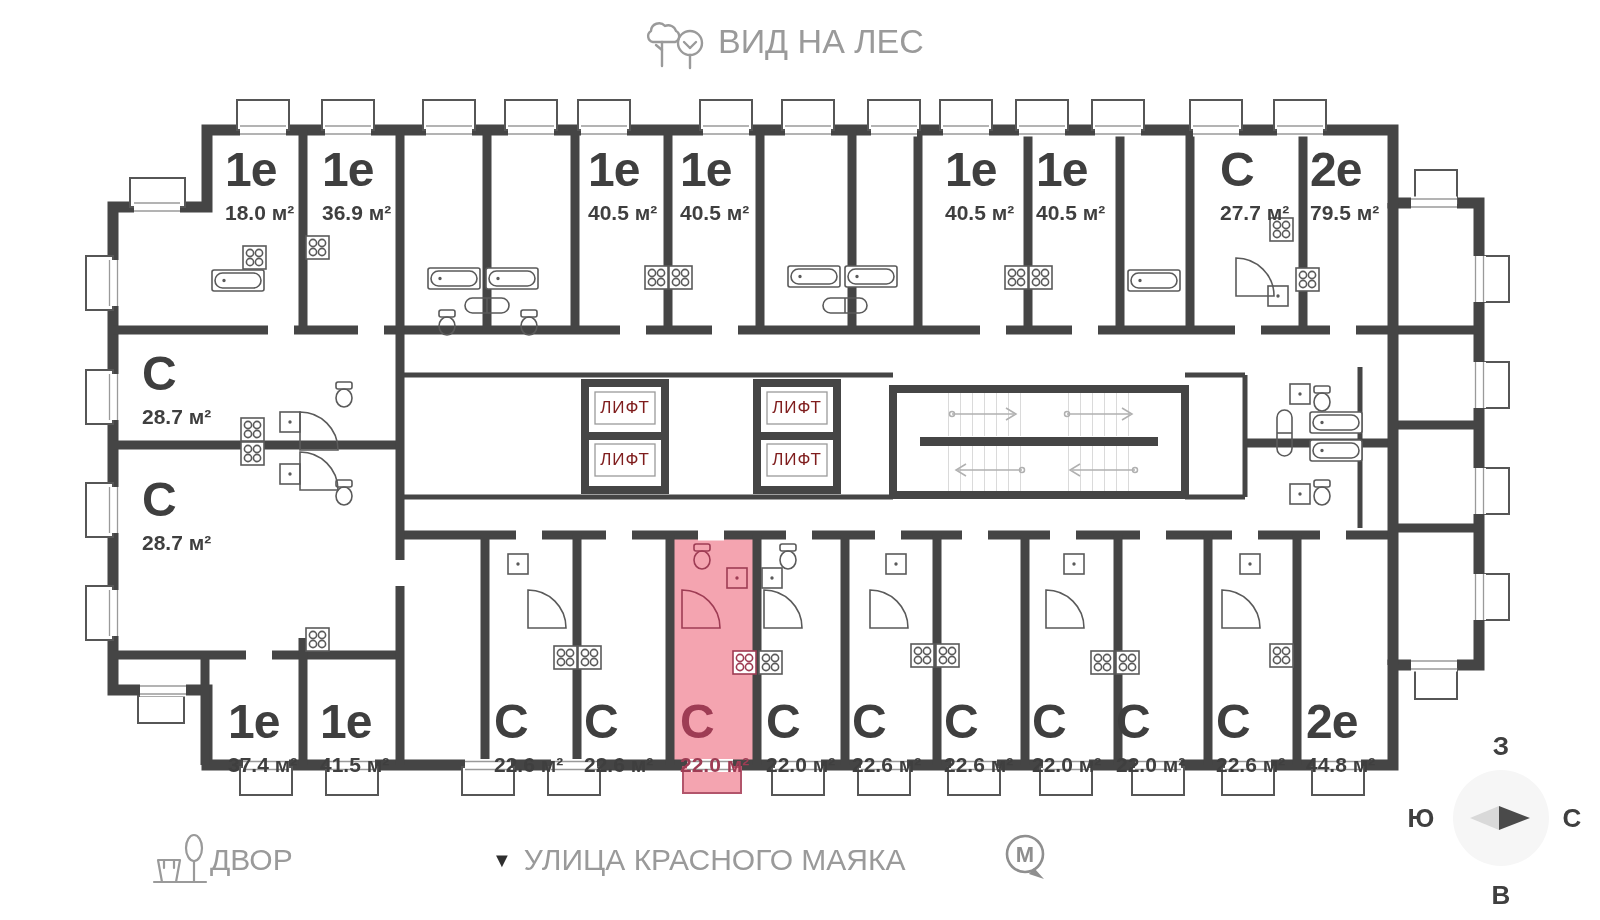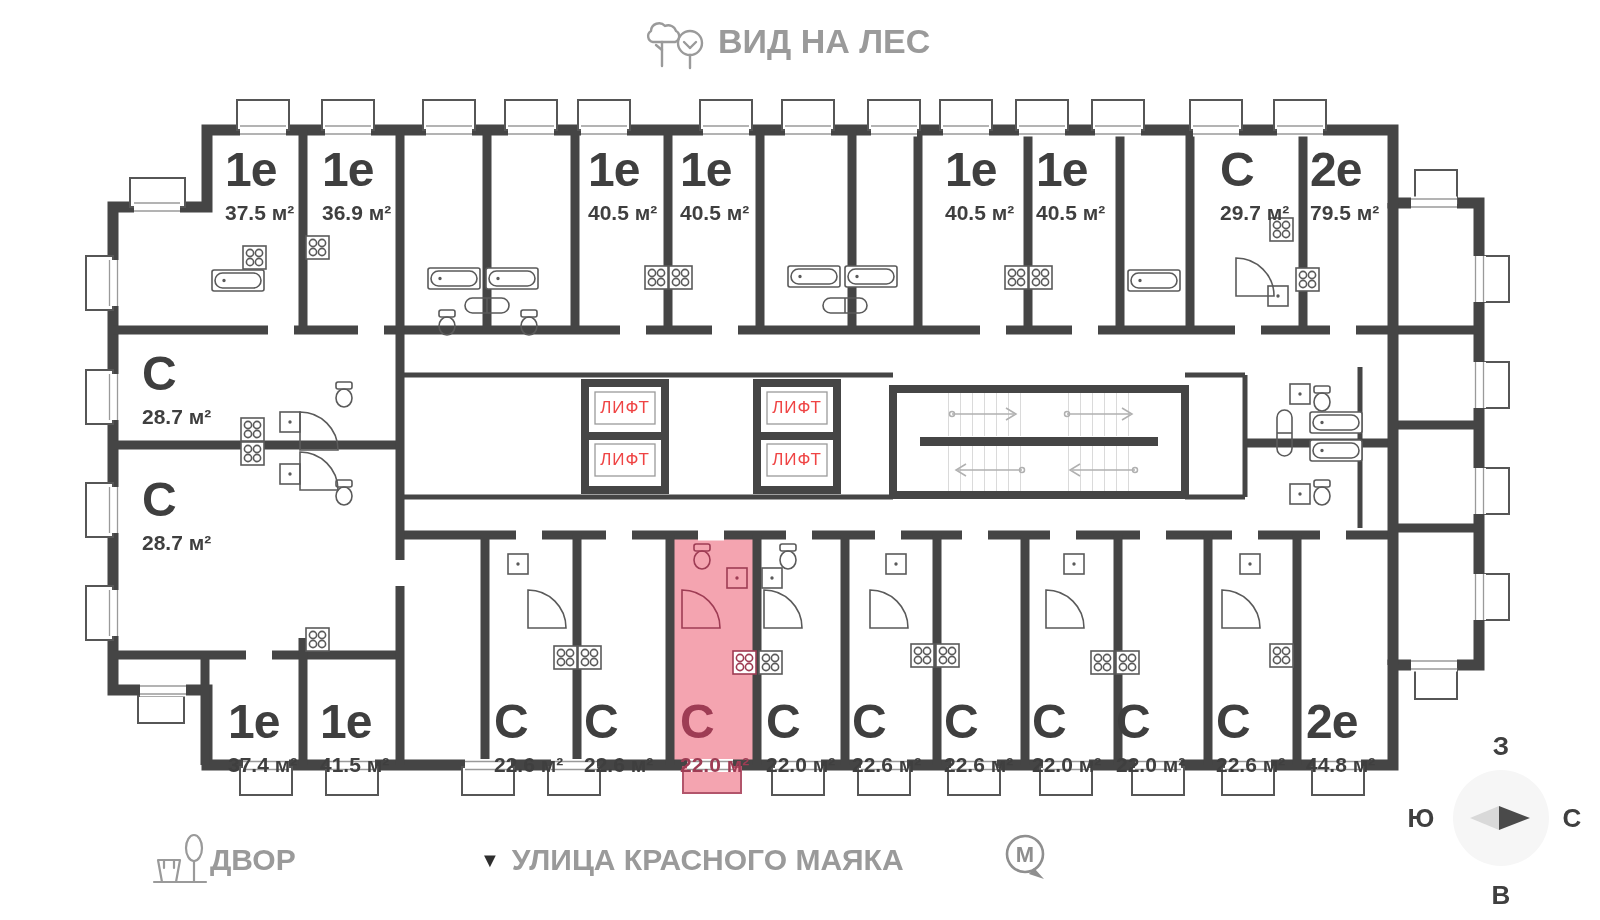--- a/index.html
+++ b/index.html
@@ -3,23 +3,23 @@
 <meta charset="utf-8">
 <style>
   html,body{margin:0;padding:0;background:#fff;}
   .stage{position:relative;width:1600px;height:920px;background:#fff;overflow:hidden;
          font-family:"Liberation Sans",sans-serif;}
   .abs{position:absolute;}
   .ulabel{position:absolute;color:#3f3f3f;line-height:1;}
   .ut{font-size:48px;font-weight:bold;letter-spacing:-1px;}
   .ua{font-size:21px;font-weight:bold;margin-top:8px;white-space:nowrap;}
   .hl .ut,.hl .ua{color:#9E3C54;}
-  .lift{position:absolute;transform:translate(-50%,-50%);font-size:17px;color:#ef4444;
+  .lift{position:absolute;transform:translate(-50%,-50%);font-size:17px;color:#7f1d1d;
         letter-spacing:1px;white-space:nowrap;}
-  .muted{position:absolute;color:#9a9a9a;font-weight:bold;white-space:nowrap;line-height:1;}
+  .muted{position:absolute;color:#9a9a9a;font-weight:normal;white-space:nowrap;line-height:1;}
   .hdr{font-size:34px;}
   .leg{font-size:30px;text-align:center;}
   .mk{font-size:20px;color:#2e2e2e;margin-right:12px;vertical-align:3px;}
   .comp{position:absolute;transform:translate(-50%,-50%);font-size:26px;font-weight:bold;color:#3f3f3f;}
 </style>
 </head>
 <body>
 
 <div class="stage">
 
@@ -334,21 +334,21 @@
     <line x1="17" y1="38" x2="11" y2="33"></line>
     <circle cx="45" cy="31" r="12"></circle>
     <line x1="45" y1="43" x2="45" y2="56"></line>
     <line x1="45" y1="36" x2="39" y2="30"></line>
     <line x1="45" y1="36" x2="51" y2="30"></line>
   </svg>
   <div class="muted hdr" style="left:718px;top:24px">ВИД НА ЛЕС</div>
 
   <div class="ulabel" style="left:225px;top:146px">
     <div class="ut">1е</div>
-    <div class="ua">37.5 м²</div>
+    <div class="ua">18.0 м²</div>
   </div>
   <div class="ulabel" style="left:322px;top:146px">
     <div class="ut">1е</div>
     <div class="ua">36.9 м²</div>
   </div>
   <div class="ulabel" style="left:588px;top:146px">
     <div class="ut">1е</div>
     <div class="ua">40.5 м²</div>
   </div>
   <div class="ulabel" style="left:680px;top:146px">
@@ -358,21 +358,21 @@
   <div class="ulabel" style="left:945px;top:146px">
     <div class="ut">1е</div>
     <div class="ua">40.5 м²</div>
   </div>
   <div class="ulabel" style="left:1036px;top:146px">
     <div class="ut">1е</div>
     <div class="ua">40.5 м²</div>
   </div>
   <div class="ulabel" style="left:1220px;top:146px">
     <div class="ut">С</div>
-    <div class="ua">29.7 м²</div>
+    <div class="ua">27.7 м²</div>
   </div>
   <div class="ulabel" style="left:1310px;top:146px">
     <div class="ut">2е</div>
     <div class="ua">79.5 м²</div>
   </div>
 
   <div class="ulabel" style="left:142px;top:350px">
     <div class="ut">С</div>
     <div class="ua">28.7 м²</div>
   </div>
@@ -442,21 +442,21 @@
 
   <svg class="abs" style="left:150px;top:832px" width="60" height="56" viewBox="0 0 60 56" fill="none" stroke="#9a9a9a" stroke-width="2.2" stroke-linecap="round" stroke-linejoin="round">
     <path d="M8,28 L30,28 L26,50 L12,50 Z"></path>
     <path d="M14,28 v8 M24,28 v8"></path>
     <ellipse cx="44" cy="16" rx="8" ry="13"></ellipse>
     <line x1="44" y1="29" x2="44" y2="50"></line>
     <line x1="4" y1="50" x2="56" y2="50"></line>
   </svg>
   <div class="muted leg" style="left:210px;top:845px">ДВОР</div>
 
-  <div class="muted leg" style="left:480px;top:845px">
+  <div class="muted leg" style="left:492px;top:845px">
     <span class="mk">▼</span><span>УЛИЦА КРАСНОГО МАЯКА</span>
   </div>
 
   <svg class="abs" style="left:1002px;top:832px" width="52" height="56" viewBox="0 0 52 56">
     <circle cx="23" cy="22" r="18" fill="#fff" stroke="#8f8f8f" stroke-width="2.6"></circle>
     <polygon points="32,36 42,47 27,42" fill="#8f8f8f"></polygon>
     <text x="23" y="30" text-anchor="middle" font-size="22" font-weight="bold" fill="#8f8f8f" font-family="Liberation Sans, sans-serif">М</text>
   </svg>
 
 </div>

